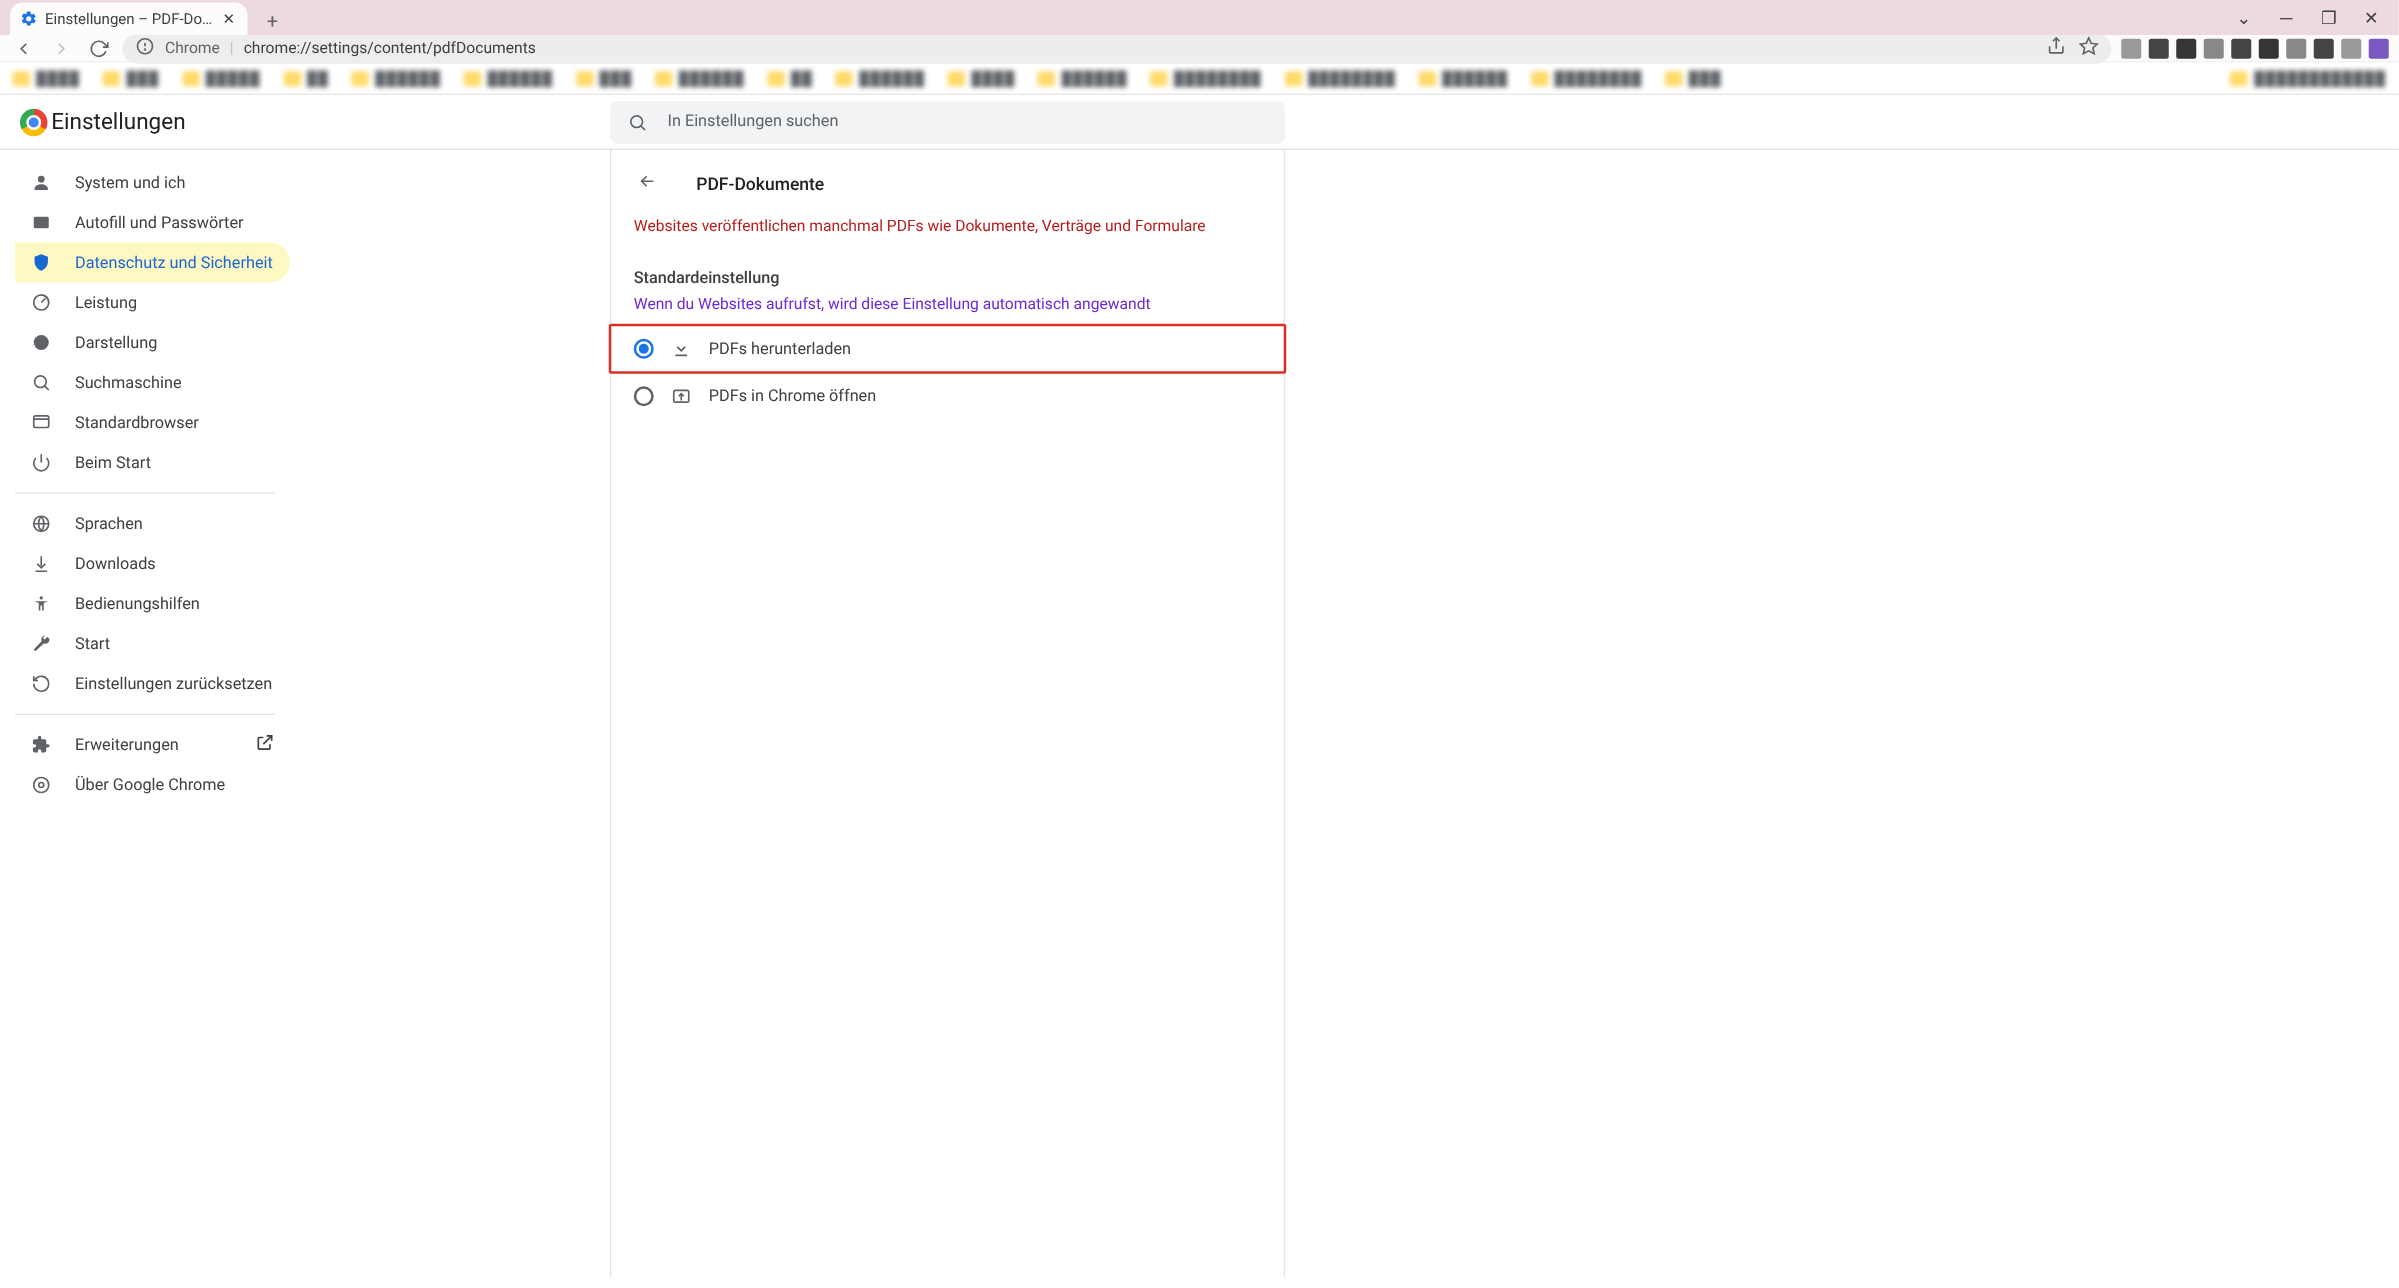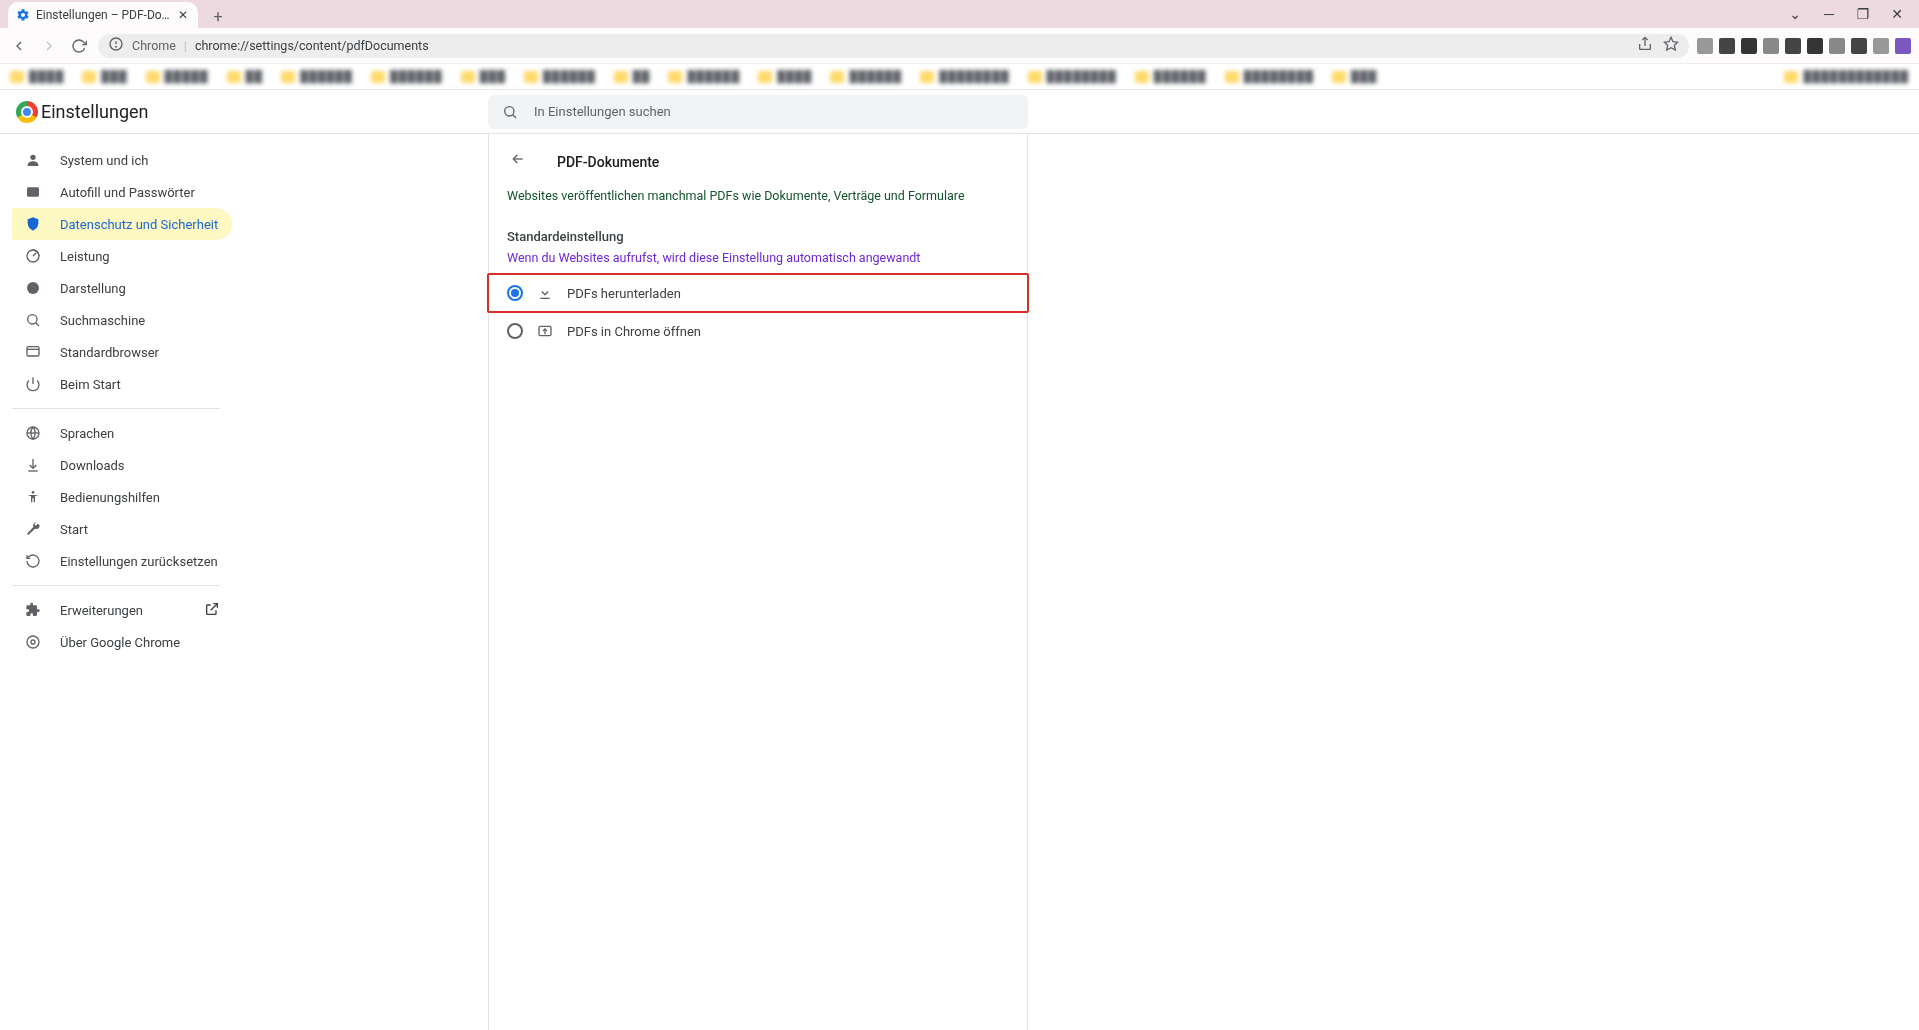--- a/index.html
+++ b/index.html
@@ -8,21 +8,21 @@
   
   .titlebar { height: 28px; background: #eddae1; display: flex; align-items: flex-end; padding-left: 8px; position: relative; }
   .tab { background: #fdfbfc; border-top-left-radius: 10px; border-top-right-radius: 10px; height: 26px; width: 190px; display: flex; align-items: center; padding: 0 8px; gap: 6px; font-size: 12px; color: #3c4043; }
   .tab .cog { width: 14px; height: 14px; display: inline-flex; align-items: center; justify-content: center; color: #1a73e8; }
   .tab-title { flex: 1; white-space: nowrap; overflow: hidden; text-overflow: ellipsis; }
   .tab-close { width: 14px; height: 14px; display: flex; align-items: center; justify-content: center; color: #3c4043; font-size: 12px; }
   .newtab { width: 24px; height: 24px; display: flex; align-items: center; justify-content: center; color: #5f6368; margin-left: 8px; font-size: 16px; }
   .window-controls { position: absolute; right: 0; top: 0; height: 28px; display: flex; align-items: center; gap: 18px; padding: 0 14px; color: #3c4043; }
   .window-controls span { width: 16px; text-align: center; font-size: 14px; }
 
-  .toolbar { height: 36px; background: #fdfbfc; display: flex; align-items: center; padding: 0 8px; gap: 8px; border-bottom: 1px solid #eee; }
+  .toolbar { height: 22px; background: #fdfbfc; display: flex; align-items: center; padding: 0 8px; gap: 8px; border-bottom: 1px solid #eee; }
   .tb-btn { width: 22px; height: 22px; display: flex; align-items: center; justify-content: center; color: #5f6368; }
   .tb-btn.fwd { color: #bdc1c6; }
   .omnibox { flex: 1; height: 24px; background: #ededed; border-radius: 12px; display: flex; align-items: center; padding: 0 10px; gap: 8px; font-size: 12.5px; color: #5f6368; }
   .omnibox .lock { color: #5f6368; }
   .omnibox .chrome-label { color: #5f6368; }
   .omnibox .pipe { color: #bdc1c6; }
   .omnibox .url { color: #3c4043; }
   .omnibox-spacer { flex: 1; }
   .omnibox-icons { display: flex; gap: 10px; color: #5f6368; align-items: center; }
   .ext-icons { display: flex; gap: 6px; align-items: center; }
@@ -57,21 +57,21 @@
   .side-item.active .ic { color: #1967d2; }
   .side-sep { height: 1px; background: #e3e3e3; margin: 8px 12px 8px 0; }
   .ext-link-icon { margin-left: auto; }
 
   .content-col { flex: 1; display: flex; justify-content: flex-start; padding-left: 248px; }
   .panel { width: 540px; border-left: 1px solid #e3e3e3; border-right: 1px solid #e3e3e3; min-height: 100%; }
   .panel-header { display: flex; align-items: flex-end; gap: 28px; padding: 14px 18px 10px; }
   .back-arrow { width: 22px; height: 22px; display: flex; align-items: center; justify-content: center; color: #5f6368; }
   .panel-title { font-size: 14px; font-weight: 500; color: #202124; }
 
-  .desc { padding: 8px 18px 18px; font-size: 12.5px; color: #14532d; }
+  .desc { padding: 8px 18px 18px; font-size: 12.5px; color: #b91c1c; }
   .section-title { padding: 8px 18px 2px; font-size: 13px; color: #3c4043; font-weight: 500; }
   .section-sub { padding: 4px 18px 8px; font-size: 12.5px; color: #6d28d9; }
 
   .radio-row { display: flex; align-items: center; gap: 14px; padding: 10px 18px; font-size: 13px; color: #3c4043; border-bottom: 1px solid #eee; }
   .radio-row:last-of-type { border-bottom: none; }
   .highlight { border: 2px solid #d93025; border-radius: 2px; margin: 0 -2px; }
   .radio { width: 16px; height: 16px; border: 2px solid #5f6368; border-radius: 50%; position: relative; flex-shrink: 0; }
   .radio.checked { border-color: #1a73e8; }
   .radio.checked::after { content: ""; position: absolute; top: 2px; left: 2px; width: 8px; height: 8px; background: #1a73e8; border-radius: 50%; }
   .row-icon { width: 16px; color: #5f6368; display: flex; justify-content: center; }

